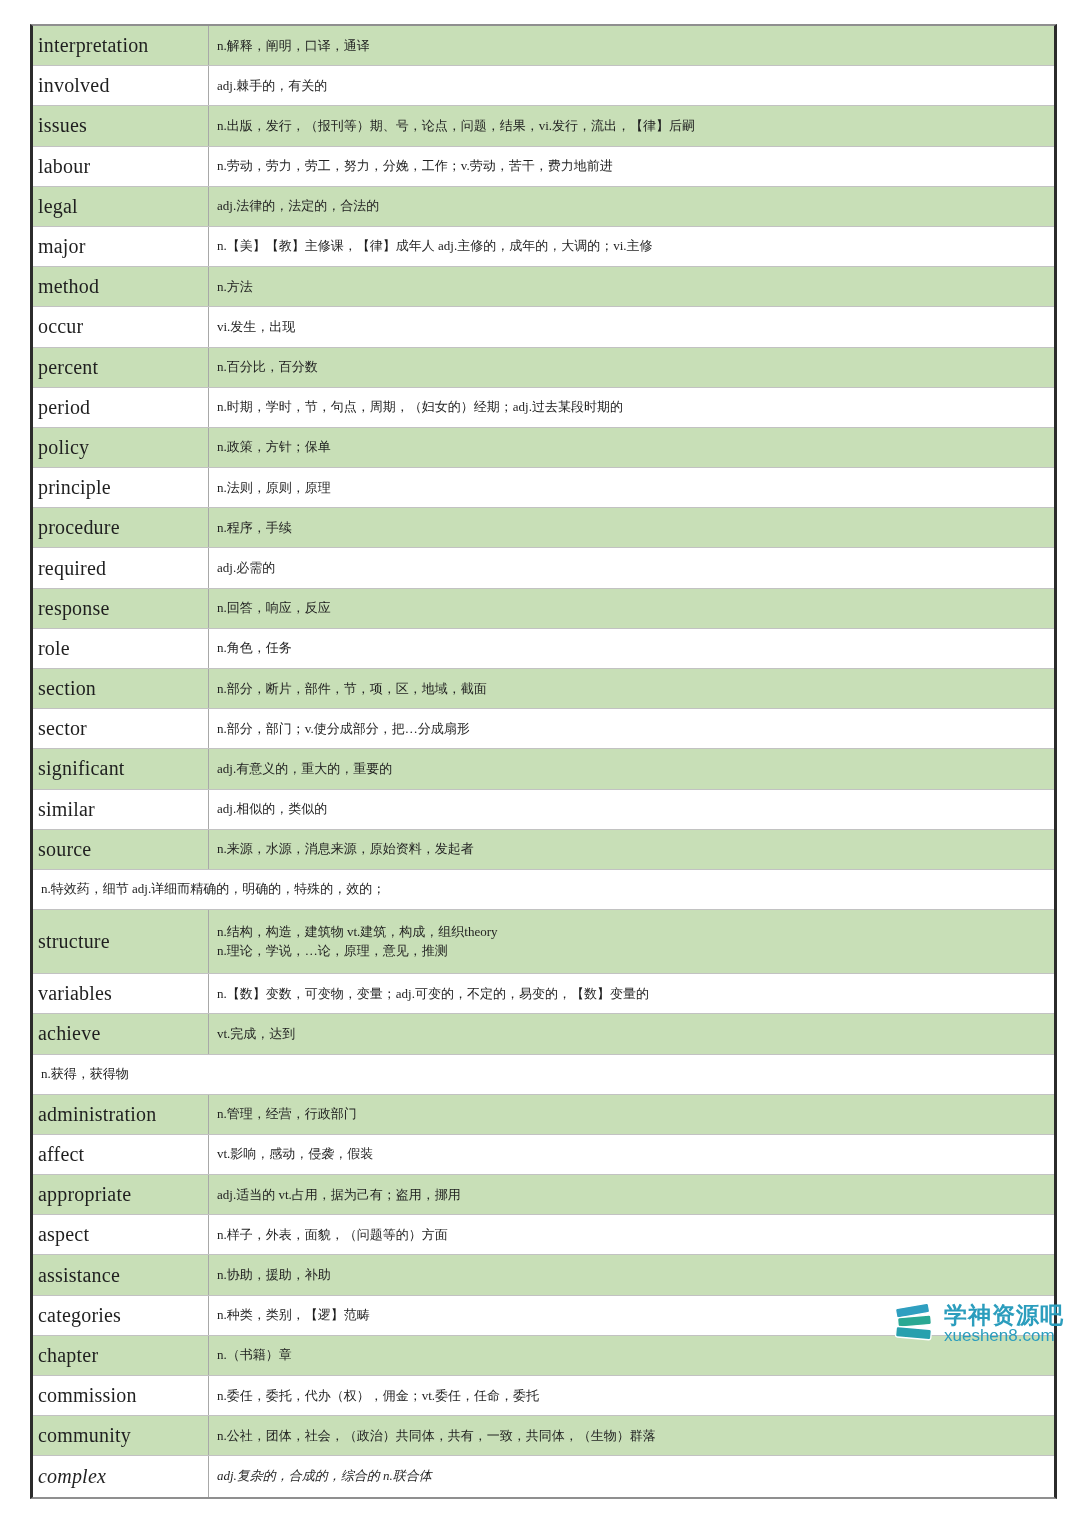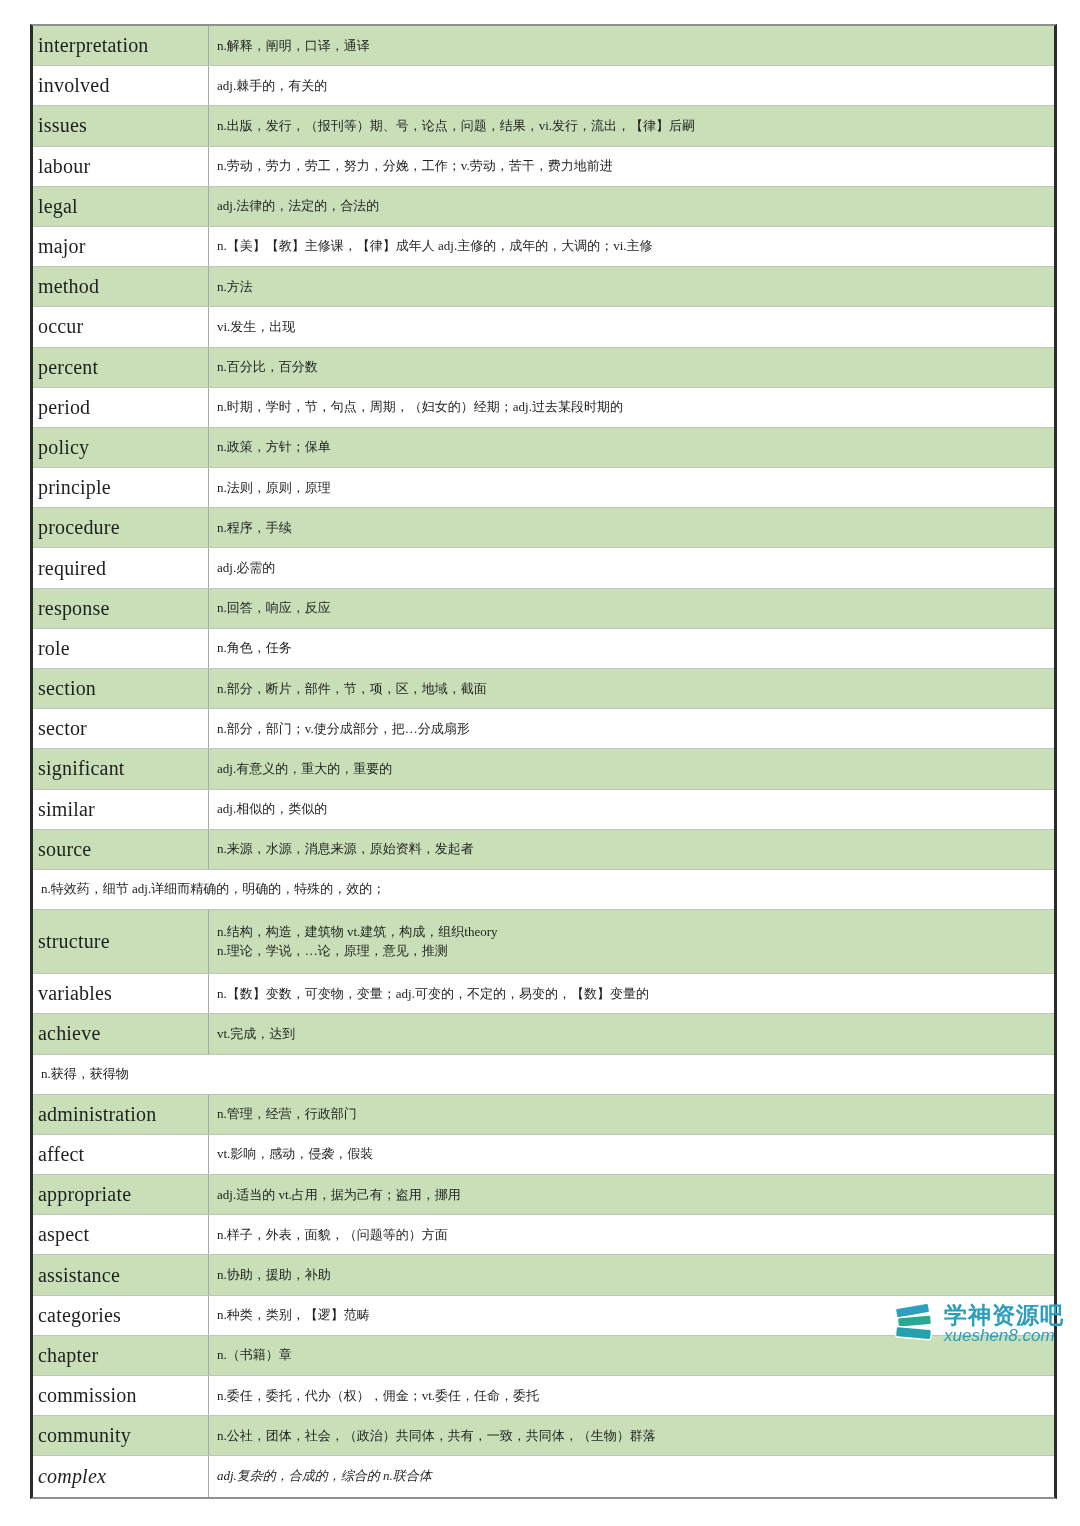--- a/index.html
+++ b/index.html
@@ -87,21 +87,20 @@
   .wm-title {
     font-family: "Liberation Sans", "DejaVu Sans", sans-serif;
     font-size: 23px;
     font-weight: bold;
     color: var(--wm-color, #2b9dbd);
     letter-spacing: 1px;
   }
   .wm-url {
     font-family: "Liberation Sans", "DejaVu Sans", sans-serif;
     font-size: 17px;
-    font-style: italic;
     color: var(--wm-color, #2b9dbd);
   }
 </style>
 </head>
 <body style="--row-green: #c8dfb7; --row-white: #ffffff; --text-color: #1f1f1f; --wm-color: #2b9dbd;">
 
 <div class="page">
 
   <div class="vocab-table" id="vocab-table">
       <div class="row green">

